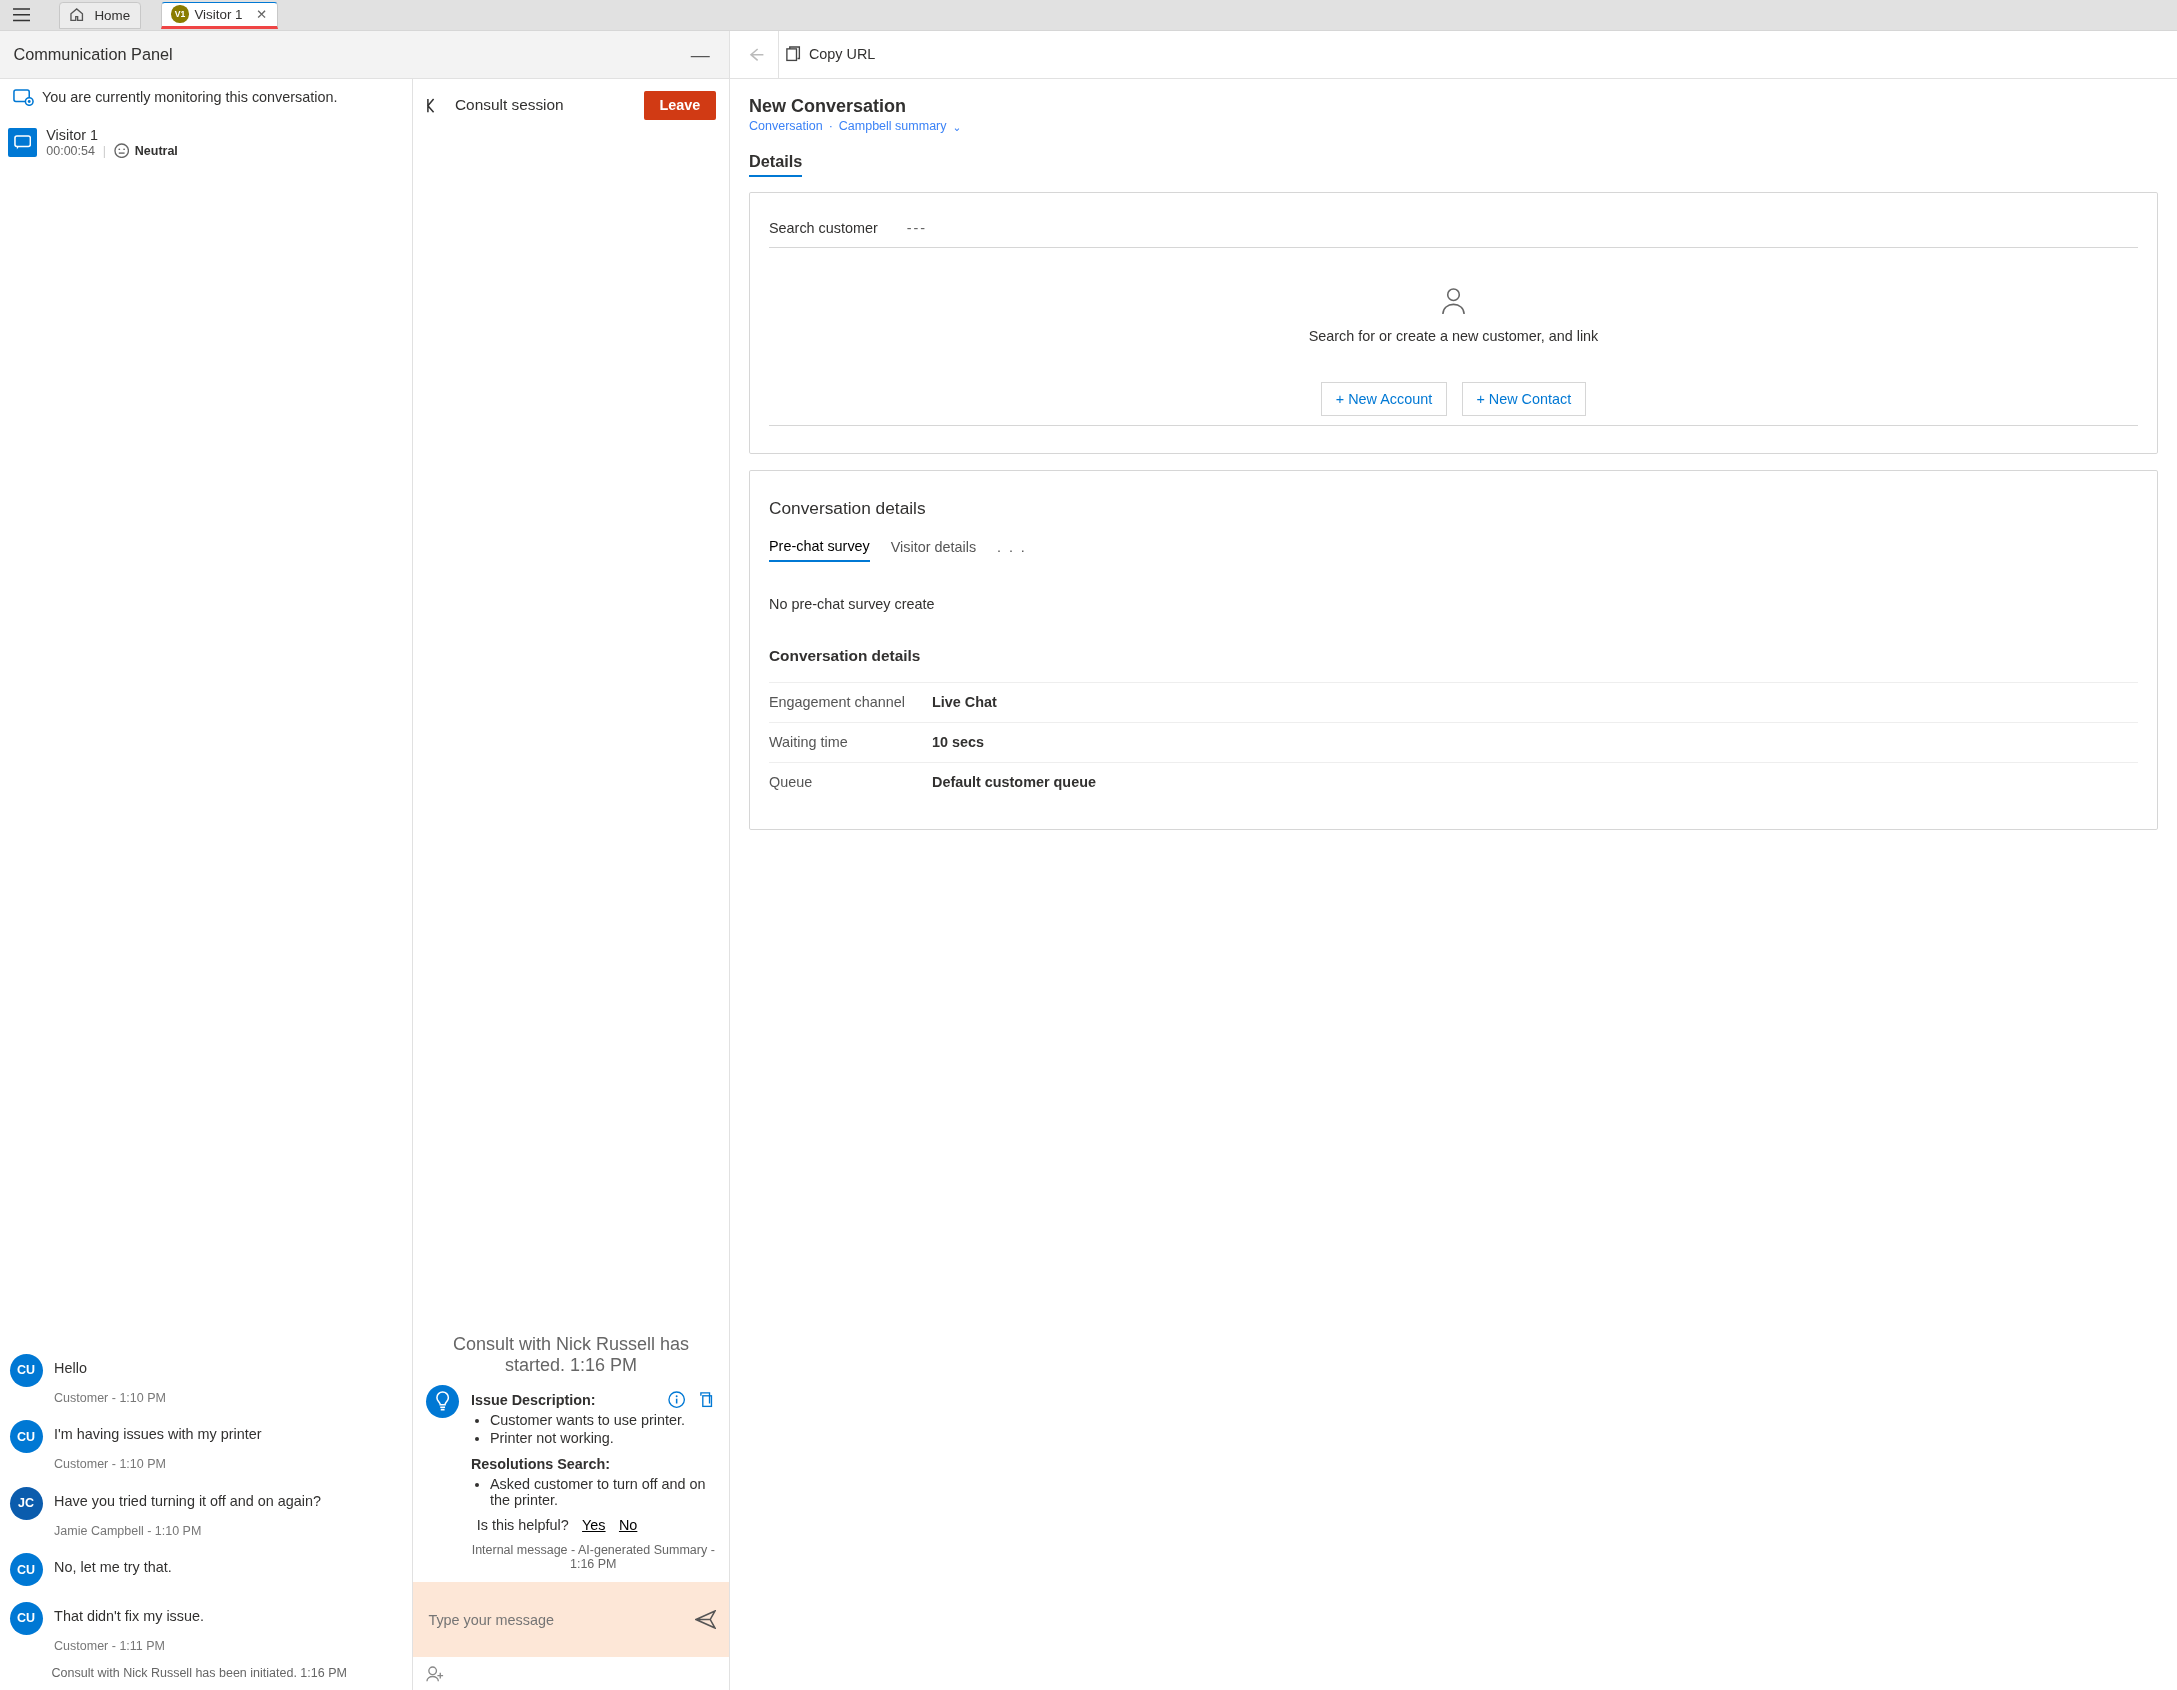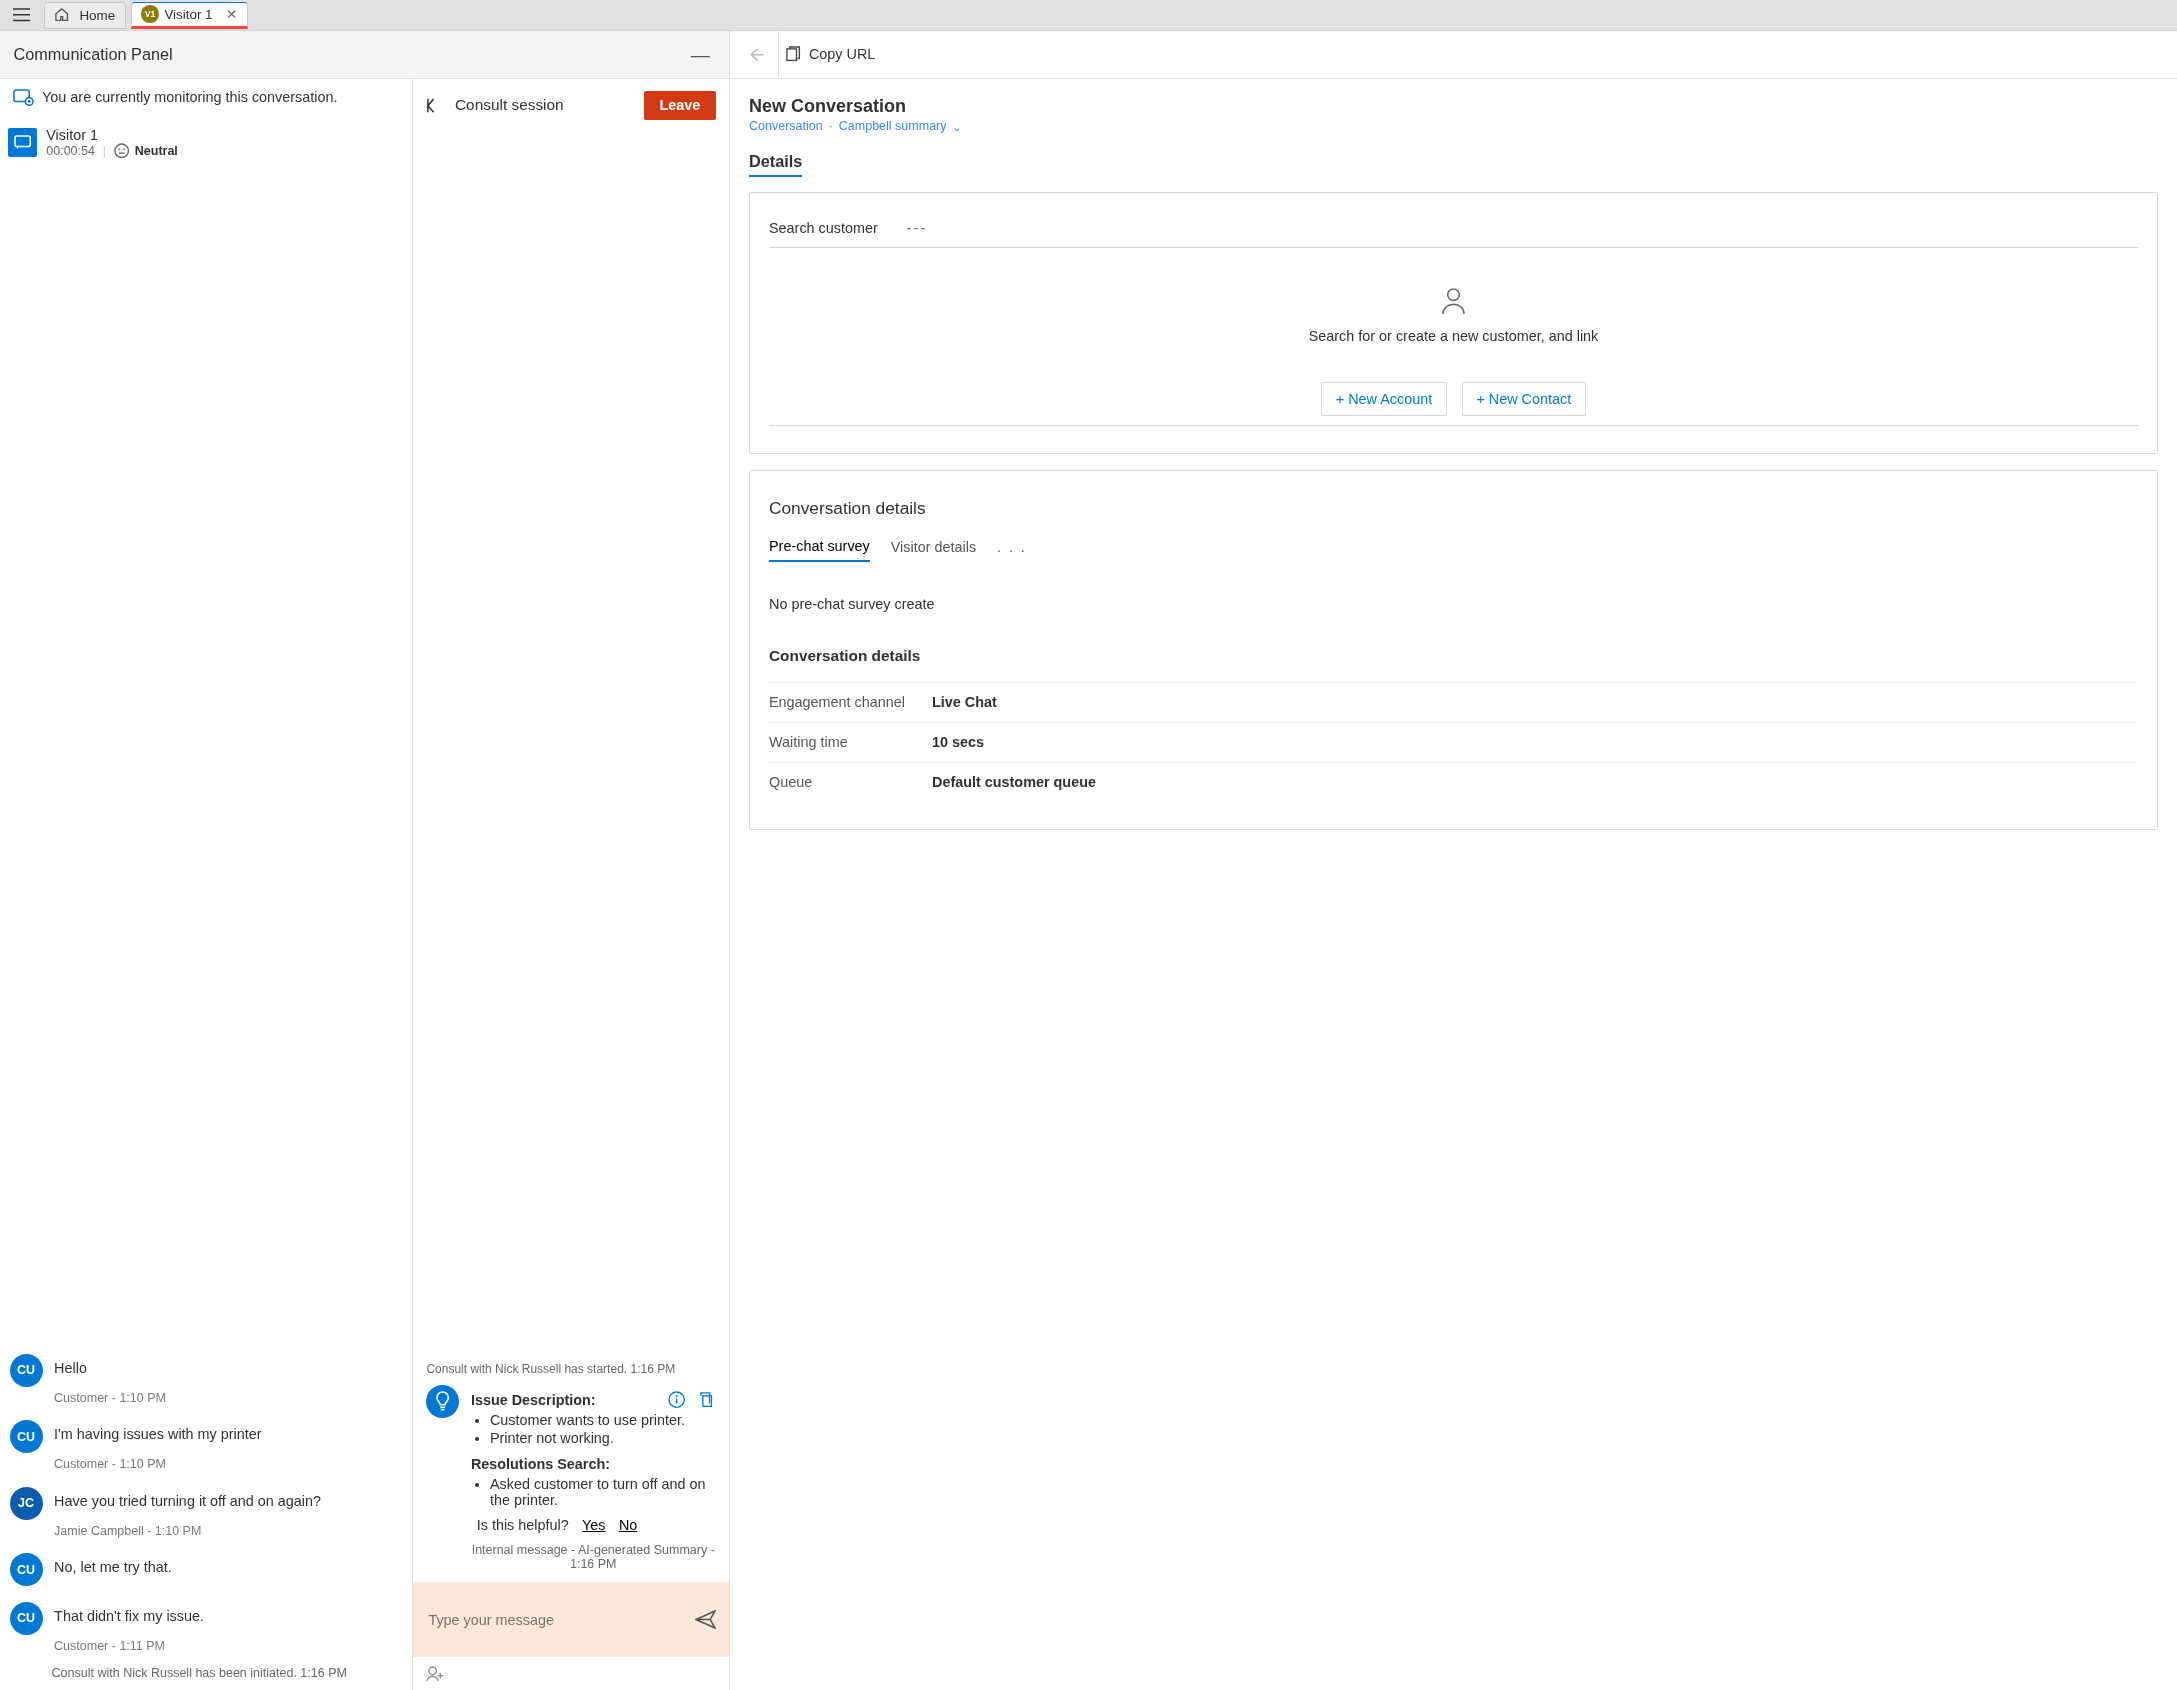--- a/index.html
+++ b/index.html
@@ -2,21 +2,21 @@
 <html><head>
 <meta charset="utf-8">
 <style>
   * { box-sizing: border-box; }
   html, body { margin: 0; padding: 0; font-family: "Segoe UI", Arial, sans-serif; font-size: 13.4px; color: #323130; background: #fff; }
   .app { display: flex; flex-direction: column; height: 100vh; min-height: 918px; }
 
   
   .tabbar { display: flex; align-items: center; background: #e1e1e1; height: 31px; border-bottom: 1px solid #d6d6d6; padding-left: 3.8px; }
   .hamburger { width: 35px; height: 27px; display:flex; align-items:center; justify-content:center; cursor:pointer; }
-  .tab { display:flex; align-items:center; gap:5.8px; height:27px; border:1px solid #c8c8c8; background:#ececec; border-radius:3.8px 3.8px 0 0; padding: 0 9.6px; margin-left:5px; font-size:13.4px; }
+  .tab { display:flex; align-items:center; gap:5.8px; height:27px; border:1px solid #c8c8c8; background:#ececec; border-radius:3.8px 3.8px 0 0; padding: 0 9.6px; margin-left:20px; font-size:13.4px; }
   .tab.home svg { margin-right:3.8px; }
   .tab.active { background:#fff; border-top:1.9px solid #0078d4; border-bottom:3px solid #ef4444; }
   .avatar-dot { width:17.3px; height:17.3px; border-radius:50%; background:#8a7c00; color:#fff; font-size:8.6px; display:flex; align-items:center; justify-content:center; font-weight:600; }
   .tab .close { margin-left:7.7px; color:#666; cursor:pointer; }
 
   
   .main { flex:1; display:flex; overflow:hidden; }
   .comm-panel { width: 730px; border-right: 1px solid #e1e1e1; display:flex; flex-direction:column; }
   .comm-header { display:flex; align-items:center; justify-content:space-between; height:48px; padding:0 13.4px; border-bottom:1px solid #e1e1e1; background:#f3f3f3; }
   .comm-header h2 { font-size:16.3px; font-weight:400; margin:0; }
@@ -49,21 +49,21 @@
   .msg-meta { font-size:12.5px; color:#777; margin-top:15.4px; }
   .system-note { font-size:12.5px; color:#666; text-align:left; padding:13.4px 9.6px 0 42px; }
 
   
   .consult-header { display:flex; align-items:center; gap:9.6px; padding:11.5px 13.4px; }
   .back-arrow { display:flex; align-items:center; cursor:pointer; }
   .consult-title { font-size:15.4px; }
   .leave-btn { margin-left:auto; background:#d13a14; color:#fff; border:none; padding:6.7px 15.4px; font-size:14.4px; font-weight:600; border-radius:1.9px; cursor:pointer; }
 
   .consult-scroll { flex:1; overflow:auto; padding:9.6px 13.4px 0 13.4px; display:flex; flex-direction:column; justify-content:flex-end; }
-  .consult-system { font-size:12px; color:#666; margin-bottom:9.6px;margin-top:28px; }
+  .consult-system { text-align:center; font-size:18px; color:#666; margin-bottom:9.6px;margin-top:28px; }
   .ai-card { display:flex; gap:11.5px; }
   .ai-badge { width:33px; height:33px; border-radius:50%; background:#0078d4; display:flex; align-items:center; justify-content:center; flex-shrink:0; }
   .ai-body { flex:1; }
   .ai-section-title { font-weight:600; font-size:14.4px; margin-bottom:3.8px; margin-top:5.8px; display:flex; align-items:center; }
   .ai-topicons { margin-left:auto; display:flex; gap:13.4px; color:#0078d4; }
   .ai-topicons span { cursor:pointer; }
   .ai-body ul { margin:3.8px 0 9.6px 19px; padding:0; font-size:14.4px; }
   .ai-body li { margin:1.9px 0; }
   .helpful { display:flex; align-items:center; gap:13.4px; font-size:14.4px; margin-top:9.6px; justify-content:flex-start; padding-left:5.8px; }
   .helpful a { color:#000; text-decoration:underline; cursor:pointer; }

